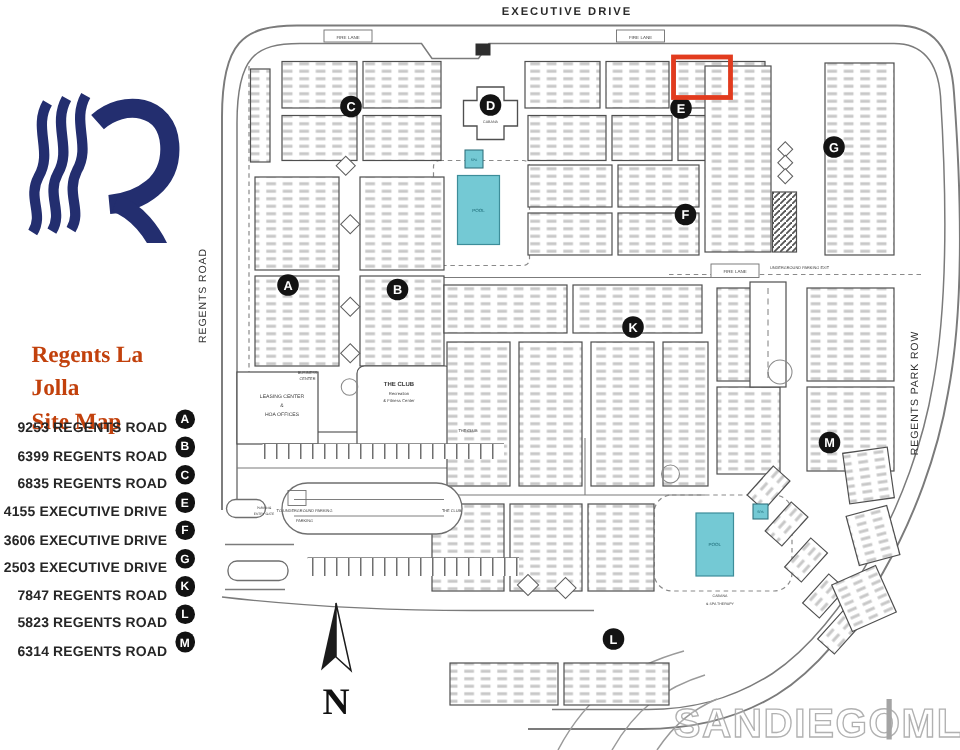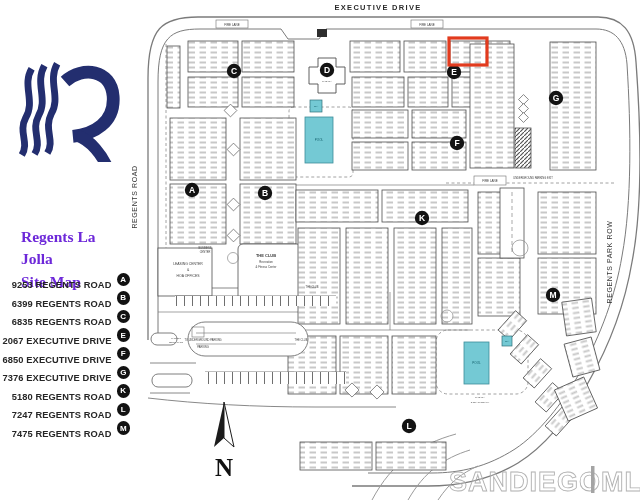--- a/index.html
+++ b/index.html
@@ -3,21 +3,21 @@
 <meta charset="utf-8">
 <style>
   html,body{margin:0;padding:0;background:#ffffff;}
   #app{position:relative;width:640px;height:500px;background:#ffffff;overflow:hidden;
        font-family:"Liberation Sans",sans-serif;}
   #map-svg{position:absolute;left:0;top:0;}
   .sidebar{position:absolute;left:0;top:0;width:132px;height:500px;background:#ffffff;z-index:5;}
   .logo-wrap{position:absolute;left:12px;top:44px;width:108px;height:118px;}
   .title-block{position:absolute;left:21px;top:226px;width:110px;
        font-family:"Liberation Serif",serif;font-weight:700;font-size:15.5px;
-       color:#6d28d9;line-height:1.45;}
+       color:#c2410c;line-height:1.45;}
   #legend{position:absolute;left:4px;top:270px;width:126px;}
   .legend-row{height:18.6px;display:flex;align-items:center;justify-content:flex-end;gap:5px;}
   .legend-address{font-size:9.3px;font-weight:700;color:#262626;letter-spacing:0.1px;white-space:nowrap;margin-top:12px;}
   .legend-badge{width:13.5px;height:13.5px;border-radius:50%;background:#121212;color:#ffffff;
        font-size:8px;font-weight:700;display:flex;align-items:center;justify-content:center;flex:0 0 auto;}
   svg text{font-family:"Liberation Sans",sans-serif;}
   .serif-n{font-family:"Liberation Serif",serif;}
 </style>
 </head>
 <body>
@@ -271,39 +271,39 @@
         </div>
         <div class="legend-row">
           <span class="legend-address">6399 REGENTS ROAD</span>
           <span class="legend-badge">B</span>
         </div>
         <div class="legend-row">
           <span class="legend-address">6835 REGENTS ROAD</span>
           <span class="legend-badge">C</span>
         </div>
         <div class="legend-row">
-          <span class="legend-address">2067 EXECUTIVE DRIVE</span>
+          <span class="legend-address">4155 EXECUTIVE DRIVE</span>
           <span class="legend-badge">E</span>
         </div>
         <div class="legend-row">
-          <span class="legend-address">6850 EXECUTIVE DRIVE</span>
+          <span class="legend-address">3606 EXECUTIVE DRIVE</span>
           <span class="legend-badge">F</span>
         </div>
         <div class="legend-row">
-          <span class="legend-address">7376 EXECUTIVE DRIVE</span>
+          <span class="legend-address">2503 EXECUTIVE DRIVE</span>
           <span class="legend-badge">G</span>
         </div>
         <div class="legend-row">
-          <span class="legend-address">5180 REGENTS ROAD</span>
+          <span class="legend-address">7847 REGENTS ROAD</span>
           <span class="legend-badge">K</span>
         </div>
         <div class="legend-row">
-          <span class="legend-address">7247 REGENTS ROAD</span>
+          <span class="legend-address">5823 REGENTS ROAD</span>
           <span class="legend-badge">L</span>
         </div>
         <div class="legend-row">
-          <span class="legend-address">7475 REGENTS ROAD</span>
+          <span class="legend-address">6314 REGENTS ROAD</span>
           <span class="legend-badge">M</span>
         </div>
       </div>
   </div>
 
 </div>
 
 </body></html>

